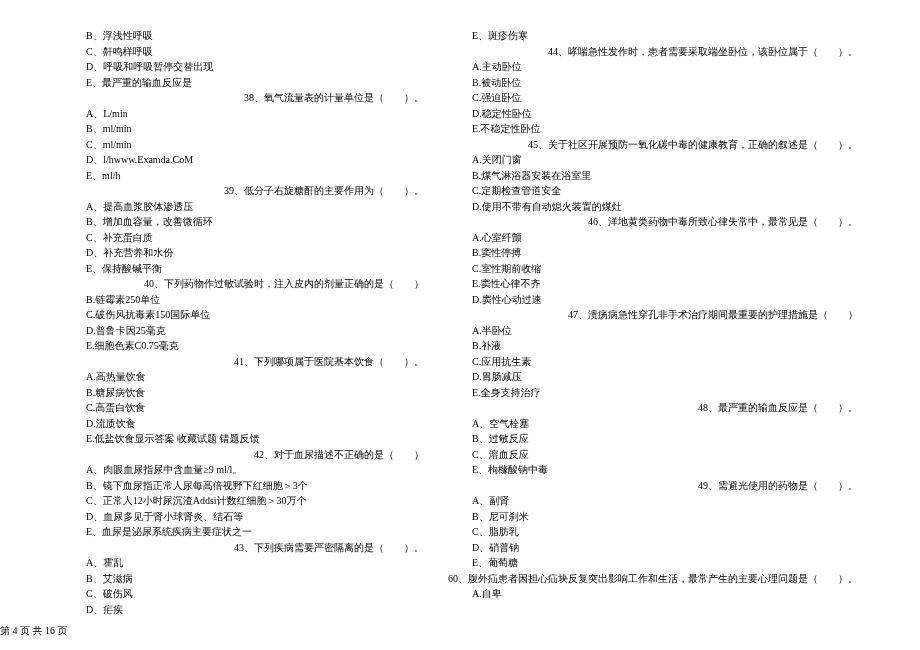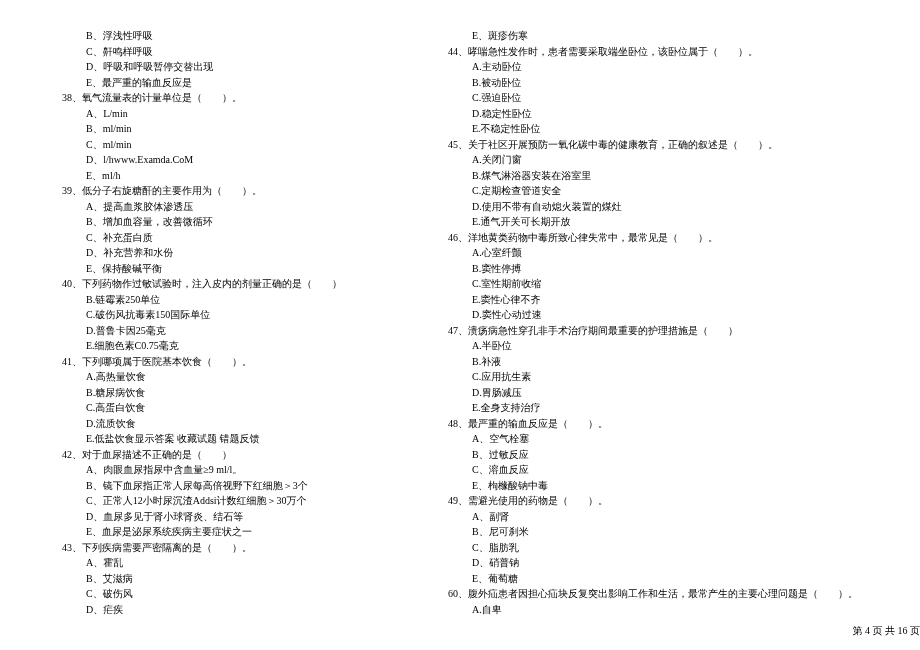--- a/index.html
+++ b/index.html
@@ -17,33 +17,33 @@
   .page {
     display: flex;
     padding: 28px 50px 0 50px;
   }
   .col {
     flex: 1;
     padding: 0 12px;
   }
   .line {
     white-space: nowrap;
+    text-align: right;
   }
   .opt {
     padding-left: 24px;
     white-space: nowrap;
   }
   .footer {
     position: absolute;
     bottom: 12px;
     left: 0;
     right: 0;
-    text-align: right;
+    text-align: left;
     font-size: 10px;
-    padding-left: 22px;
   }
 </style>
 </head>
 <body>
 
 <div class="page">
   <div class="col" id="col-left">
       <div class="opt">B、浮浅性呼吸</div>
       <div class="opt">C、鼾鸣样呼吸</div>
       <div class="opt">D、呼吸和呼吸暂停交替出现</div>
@@ -89,21 +89,20 @@
       <div class="opt">A.主动卧位</div>
       <div class="opt">B.被动卧位</div>
       <div class="opt">C.强迫卧位</div>
       <div class="opt">D.稳定性卧位</div>
       <div class="opt">E.不稳定性卧位</div>
       <div class="line">45、关于社区开展预防一氧化碳中毒的健康教育，正确的叙述是（　　）。</div>
       <div class="opt">A.关闭门窗</div>
       <div class="opt">B.煤气淋浴器安装在浴室里</div>
       <div class="opt">C.定期检查管道安全</div>
       <div class="opt">D.使用不带有自动熄火装置的煤灶</div>
-      <div class="opt">E.通气开关可长期开放</div>
       <div class="line">46、洋地黄类药物中毒所致心律失常中，最常见是（　　）。</div>
       <div class="opt">A.心室纤颤</div>
       <div class="opt">B.窦性停搏</div>
       <div class="opt">C.室性期前收缩</div>
       <div class="opt">E.窦性心律不齐</div>
       <div class="opt">D.窦性心动过速</div>
       <div class="line">47、溃疡病急性穿孔非手术治疗期间最重要的护理措施是（　　）</div>
       <div class="opt">A.半卧位</div>
       <div class="opt">B.补液</div>
       <div class="opt">C.应用抗生素</div>

